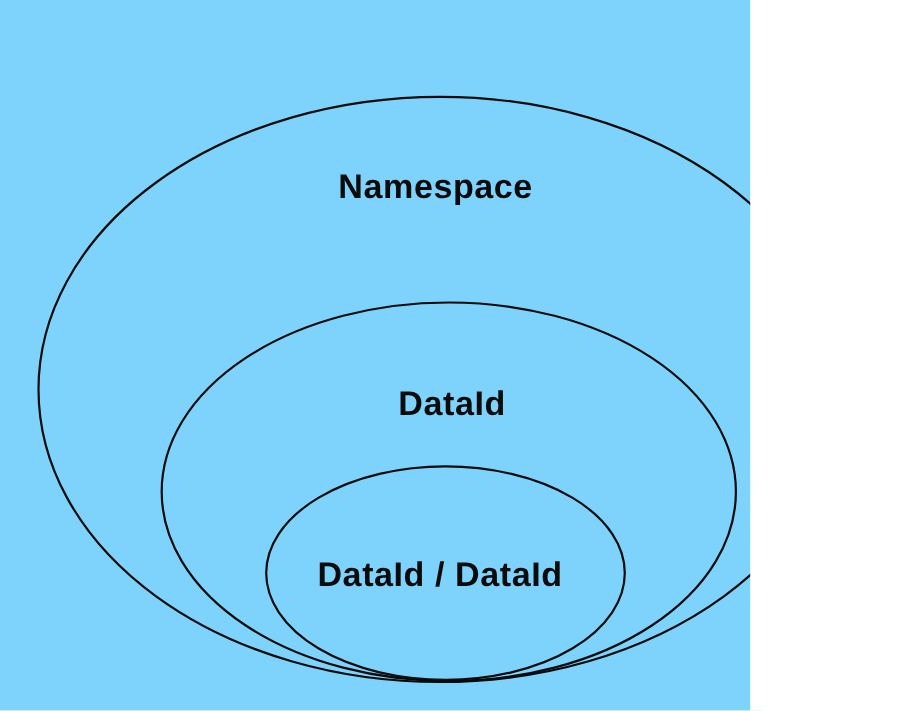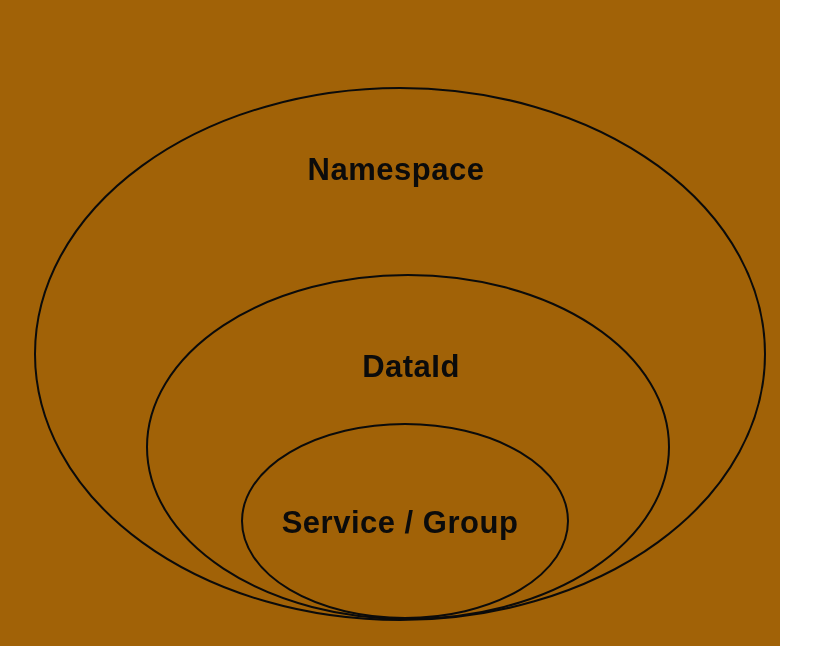--- a/index.html
+++ b/index.html
@@ -2,23 +2,23 @@
 <html><head>
 <meta charset="utf-8">
 <style>
   html, body {
     margin: 0;
     padding: 0;
     background: #ffffff;
   }
   .canvas {
     position: relative;
-    width: 780px;
+    width: 682px;
     height: 646px;
-    background: #a16207;
+    background: #7dd3fc;
     overflow: hidden;
     font-family: "Liberation Sans", sans-serif;
   }
   .canvas svg {
     position: absolute;
     left: 0;
     top: 0;
     display: block;
   }
   .ellipse-label {
@@ -43,14 +43,14 @@
   <svg width="838" height="646" viewBox="0 0 838 646">
     <ellipse cx="400" cy="354" rx="365" ry="266" fill="none" stroke="#0b0b0b" stroke-width="2"></ellipse>
     <ellipse cx="408" cy="447" rx="261" ry="172" fill="none" stroke="#0b0b0b" stroke-width="2"></ellipse>
     <ellipse cx="405" cy="521" rx="163" ry="97" fill="none" stroke="#0b0b0b" stroke-width="2"></ellipse>
   </svg>
 
   <div class="ellipse-label label-namespace">Namespace</div>
 
   <div class="ellipse-label label-group">DataId</div>
 
-  <div class="ellipse-label label-service">Service / Group</div>
+  <div class="ellipse-label label-service">DataId / DataId</div>
 </div>
 
 </body></html>

